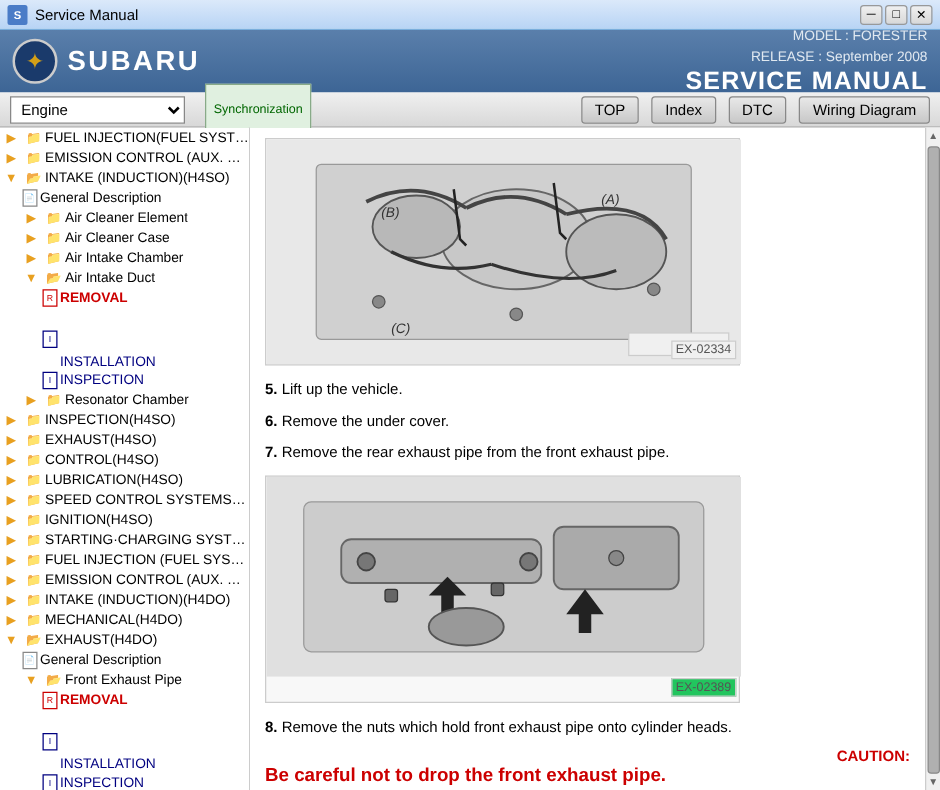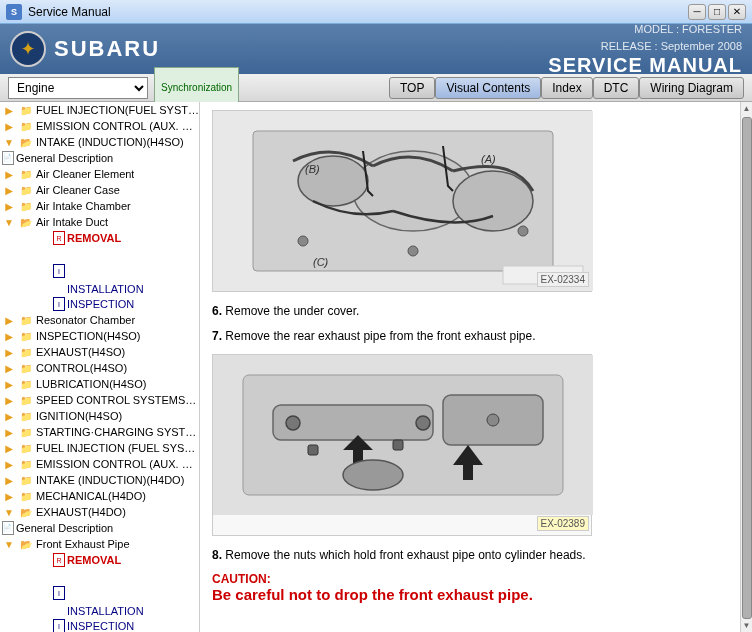--- a/index.html
+++ b/index.html
@@ -67,21 +67,21 @@
     .service-manual-title { color: white; font-size: 20px; font-weight: bold; letter-spacing: 1px; }
 
     
     .nav-bar {
       background: linear-gradient(to bottom, #f0f0f0, #d8d8d8);
       height: 28px;
       display: flex;
       align-items: center;
       padding: 0 8px;
       border-bottom: 1px solid #aaa;
-      gap: 0;
+      gap: 10px;
     }
     .engine-select {
       width: 140px; height: 22px;
       border: 1px solid #888;
       background: white;
       font-size: 12px;
       padding: 0 4px;
     }
     .nav-spacer { flex: 1; }
     .nav-btn {
@@ -122,22 +122,22 @@
       overflow: hidden;
     }
     .tree-icon {
       width: 14px; height: 14px;
       margin: 0 2px;
       flex-shrink: 0;
       display: inline-flex; align-items: center; justify-content: center;
       font-size: 10px;
     }
     .tree-text { overflow: hidden; text-overflow: ellipsis; }
-    .indent-1 { }
-    .indent-2 { padding-left: 51px; }
+    .indent-1 { padding-left: 16px; }
+    .indent-2 { padding-left: 32px; }
     .folder-icon { color: #e8a020; }
     .page-icon {
       width: 12px; height: 14px;
       background: white;
       border: 1px solid #888;
       display: inline-flex;
       align-items: center;
       justify-content: center;
       font-size: 7px;
       color: #444;
@@ -179,21 +179,21 @@
     }
 
     
     .step-text {
       margin: 6px 0;
       font-size: 12px;
       line-height: 1.6;
     }
     .step-num { font-weight: bold; color: #000; }
 
-    .caution-header { color: #cc0000; font-weight: bold; font-size: 12px; margin-top: 4px; }
+    .caution-header { color: #cc0000; font-weight: bold; font-size: 12px; margin-top: 4px; text-align: right; }
     .caution-text { color: #cc0000; font-weight: bold; font-size: 15px; }
 
     
     .sidebar::-webkit-scrollbar { width: 12px; }
     .sidebar::-webkit-scrollbar-track { background: #f0f0f0; }
     .sidebar::-webkit-scrollbar-thumb { background: #b0b0b0; border: 1px solid #888; }
     .content-area::-webkit-scrollbar { width: 12px; }
     .content-area::-webkit-scrollbar-track { background: #f0f0f0; }
     .content-area::-webkit-scrollbar-thumb { background: #b0b0b0; border: 1px solid #888; }
   </style>
@@ -224,21 +224,20 @@
   </div>
 </div>
 
 <div class="nav-bar">
   <select class="engine-select">
     <option>Engine</option>
   </select>
   <span style="margin-left:6px; font-size:10px; color:#006600; border:1px solid #88aa88; background:#e0f0e0; padding:14px 6px; cursor:pointer;">Synchronization</span>
   <div class="nav-spacer"></div>
   <button class="nav-btn">TOP</button>
-  <button class="nav-btn active">Visual Contents</button>
   <button class="nav-btn">Index</button>
   <button class="nav-btn">DTC</button>
   <button class="nav-btn">Wiring Diagram</button>
 </div>
 
 <div class="main-layout">
 
   <div class="sidebar">
 
     <div class="tree-item">
@@ -416,20 +415,24 @@
           <text x="268" y="52" font-size="11" fill="#333" font-style="italic">(A)</text>
           <text x="100" y="155" font-size="11" fill="#333" font-style="italic">(C)</text>
 
           <rect x="290" y="155" width="80" height="18" fill="#f0f0f0" stroke="#ccc"></rect>
         </svg>
         <span class="diagram-label" style="background:#f0f0f0; padding:1px 3px; border:1px solid #ccc; font-size:10px;text-align:right;">EX-02334</span>
       </div>
     </div>
 
     <div class="step-text">
+      <span class="step-num">5.</span>
+      <span>Lift up the vehicle.</span>
+    </div>
+    <div class="step-text">
       <span class="step-num">6.</span>
       <span>Remove the under cover.</span>
     </div>
     <div class="step-text">
       <span class="step-num">7.</span>
       <span>Remove the rear exhaust pipe from the front exhaust pipe.</span>
     </div>
 
     <div class="diagram-container" style="margin-top:8px;">
       <div class="diagram-img">
@@ -446,21 +449,21 @@
           <circle cx="280" cy="65" r="6" fill="#888" stroke="#444" stroke-width="1"></circle>
 
           <polygon points="130,95 145,80 160,95 150,95 150,115 140,115 140,95" fill="#222"></polygon>
           <polygon points="240,110 255,90 270,110 260,110 260,125 250,125 250,110" fill="#222"></polygon>
 
           <ellipse cx="160" cy="120" rx="30" ry="15" fill="#999" stroke="#555" stroke-width="1.5"></ellipse>
 
           <rect x="95" y="90" width="10" height="10" rx="2" fill="#666" stroke="#333" stroke-width="1"></rect>
           <rect x="180" y="85" width="10" height="10" rx="2" fill="#666" stroke="#333" stroke-width="1"></rect>
         </svg>
-        <span class="diagram-label" style="background:#fef9c3; padding:1px 3px; border:1px solid #ccc; font-size:10px;">EX-02389</span>
+        <span class="diagram-label" style="background:#22c55e; padding:1px 3px; border:1px solid #ccc; font-size:10px;">EX-02389</span>
       </div>
     </div>
 
     <div class="step-text">
       <span class="step-num">8.</span>
       <span>Remove the nuts which hold front exhaust pipe onto cylinder heads.</span>
     </div>
 
     <div class="caution-header">CAUTION:</div>
     <div class="caution-text">Be careful not to drop the front exhaust pipe.</div>

